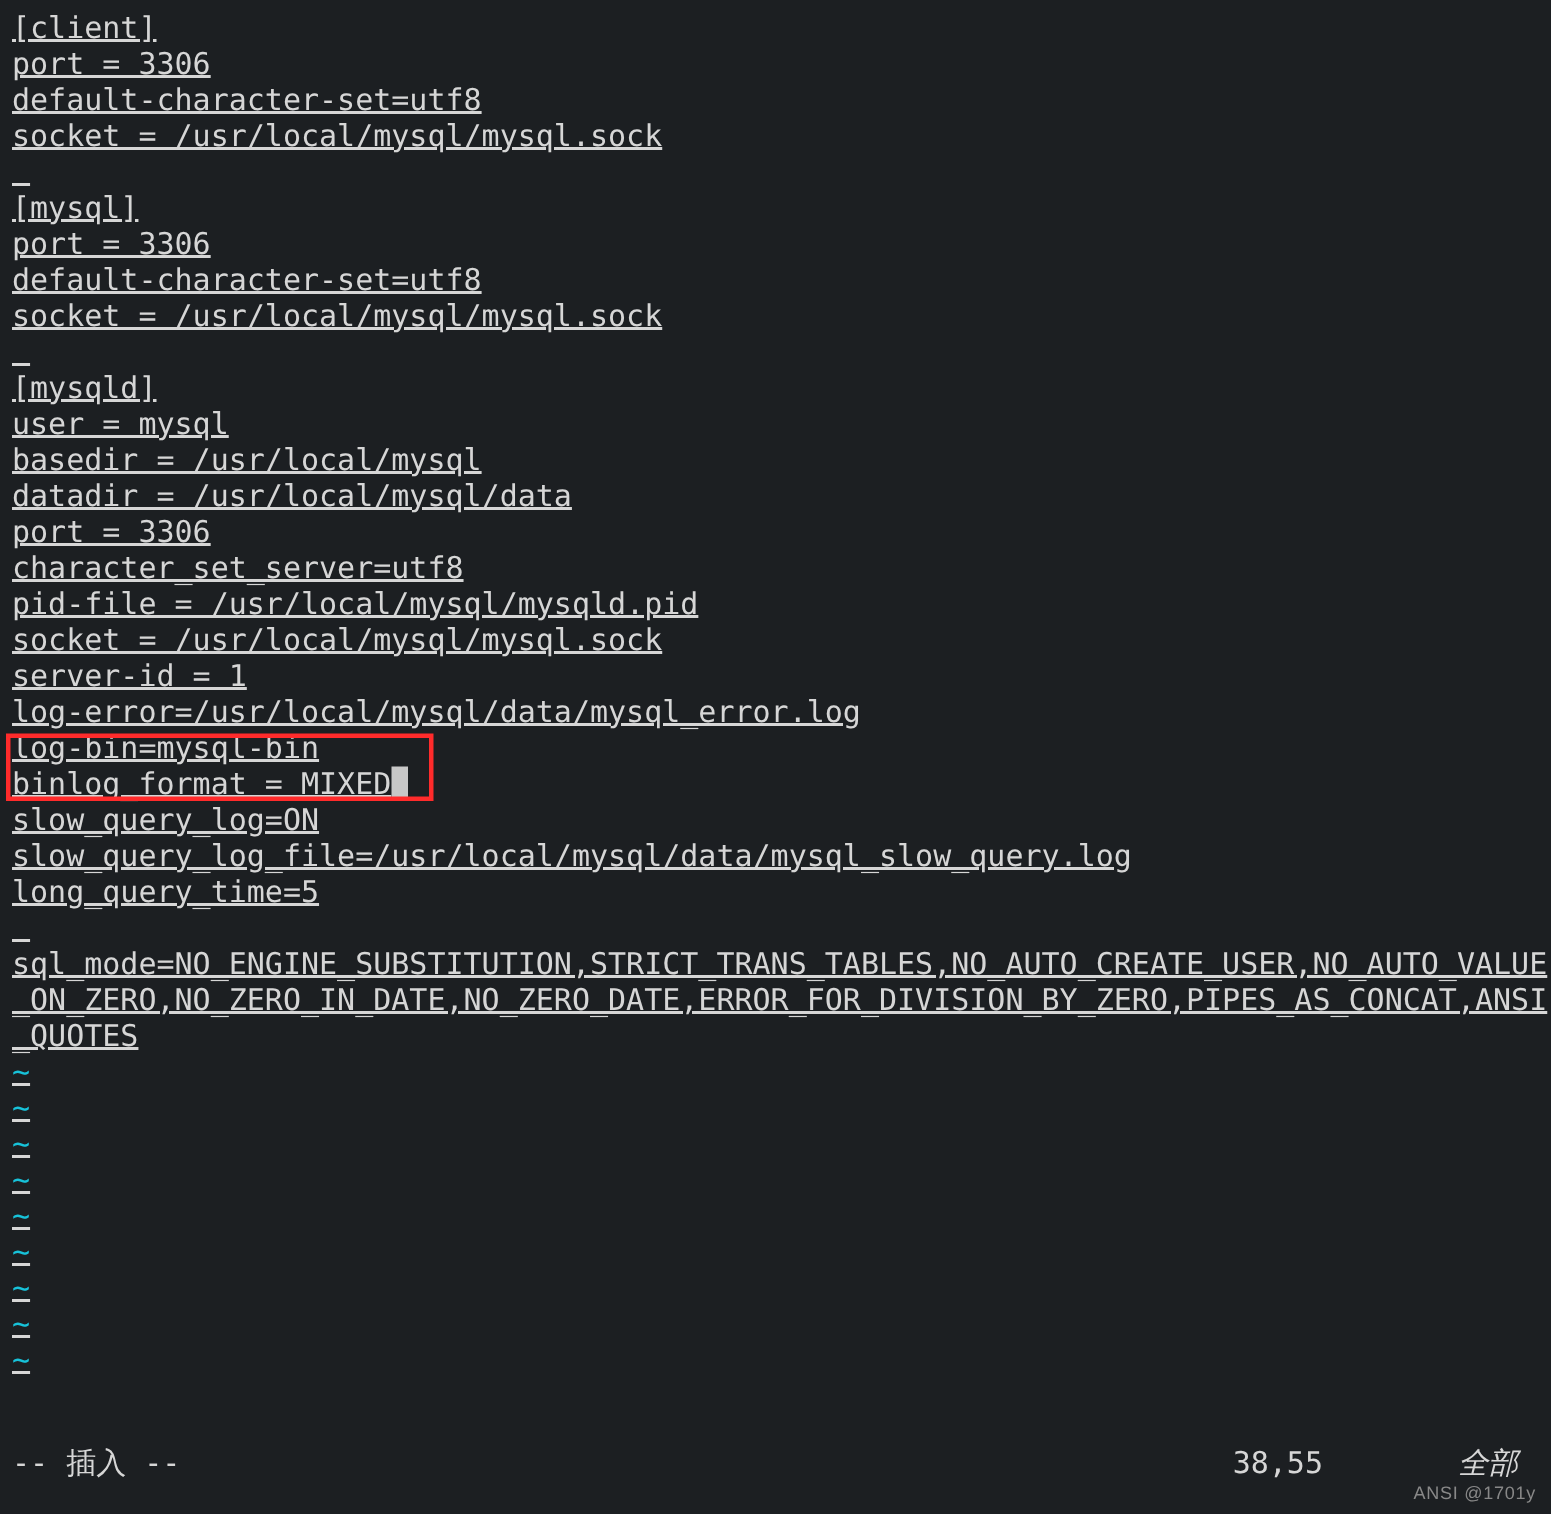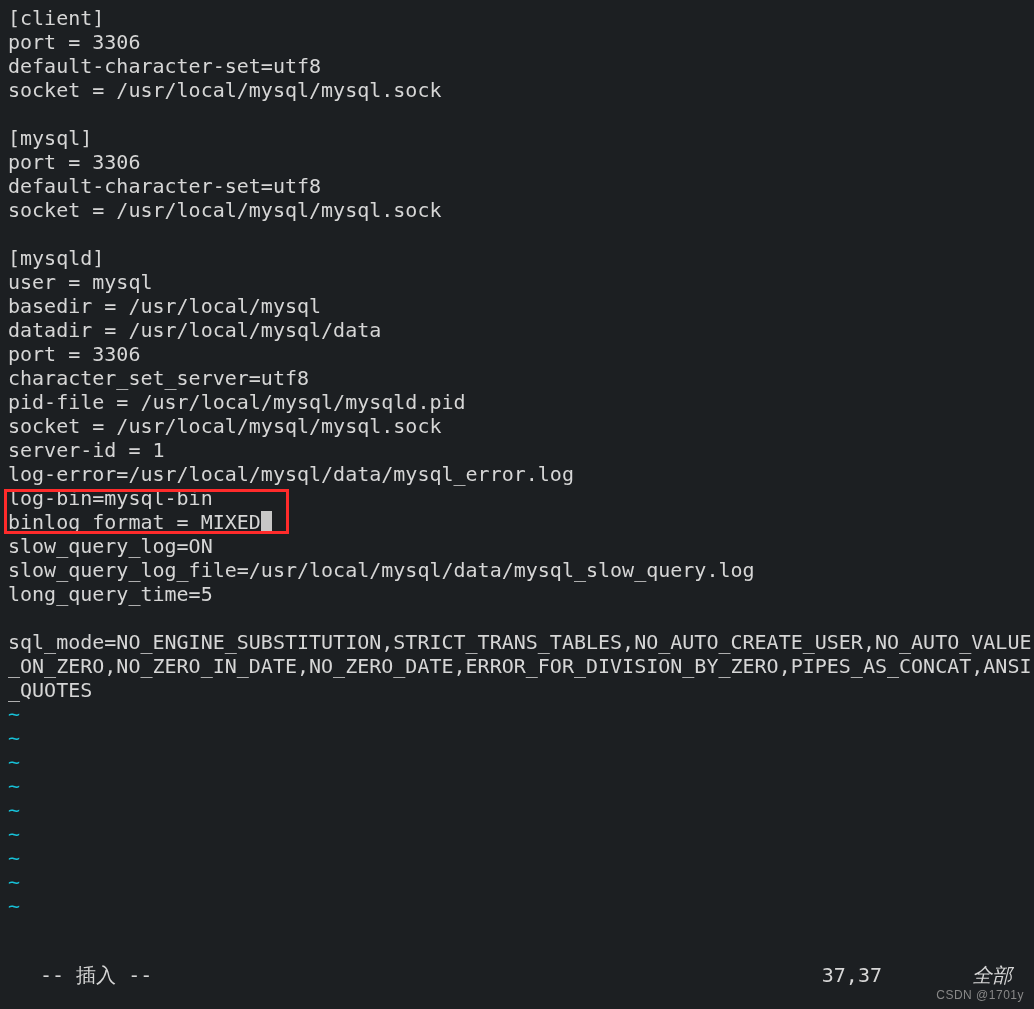--- a/index.html
+++ b/index.html
@@ -12,20 +12,21 @@
     font-family: "DejaVu Sans Mono", "Consolas", "Menlo", monospace;
     font-size: 20px;
     line-height: 24px;
     overflow: hidden;
     position: relative;
   }
   .editor {
     position: relative;
     padding: 6px 8px 0 8px;
     white-space: pre;
+    text-decoration: underline;
   }
   .hl {
     position: absolute;
     border: 3px solid #ff2b2b;
     left: 4px;
     top: 489px;
     width: 285px;
     height: 45px;
     box-sizing: border-box;
     pointer-events: none;
@@ -44,21 +45,20 @@
   .status {
     position: absolute;
     left: 0;
     right: 0;
     bottom: 22px;
     padding: 0 8px;
     display: flex;
     color: #d6d6d6;
     font-family: inherit;
     font-size: 20px;
-    margin-left: 32px;
   }
   .status .mode { flex: 0 0 auto; }
   .status .spacer1 { flex: 1 1 auto; }
   .status .pos { flex: 0 0 auto; padding-right: 90px; }
   .status .pct { flex: 0 0 auto; padding-right: 14px; font-style: italic; }
   .watermark {
     position: absolute;
     right: 10px;
     bottom: 2px;
     font-size: 12px;
@@ -70,17 +70,17 @@
 </head>
 <body>
 
 <div class="editor" id="editor"><div>[client]</div><div>port = 3306</div><div>default-character-set=utf8</div><div>socket = /usr/local/mysql/mysql.sock</div><div>&nbsp;</div><div>[mysql]</div><div>port = 3306</div><div>default-character-set=utf8</div><div>socket = /usr/local/mysql/mysql.sock</div><div>&nbsp;</div><div>[mysqld]</div><div>user = mysql</div><div>basedir = /usr/local/mysql</div><div>datadir = /usr/local/mysql/data</div><div>port = 3306</div><div>character_set_server=utf8</div><div>pid-file = /usr/local/mysql/mysqld.pid</div><div>socket = /usr/local/mysql/mysql.sock</div><div>server-id = 1</div><div>log-error=/usr/local/mysql/data/mysql_error.log</div><div>log-bin=mysql-bin</div><div>binlog_format = MIXED<span class="cursor"></span></div><div>slow_query_log=ON</div><div>slow_query_log_file=/usr/local/mysql/data/mysql_slow_query.log</div><div>long_query_time=5</div><div>&nbsp;</div><div>sql_mode=NO_ENGINE_SUBSTITUTION,STRICT_TRANS_TABLES,NO_AUTO_CREATE_USER,NO_AUTO_VALUE</div><div>_ON_ZERO,NO_ZERO_IN_DATE,NO_ZERO_DATE,ERROR_FOR_DIVISION_BY_ZERO,PIPES_AS_CONCAT,ANSI</div><div>_QUOTES</div><div class="tilde">~</div><div class="tilde">~</div><div class="tilde">~</div><div class="tilde">~</div><div class="tilde">~</div><div class="tilde">~</div><div class="tilde">~</div><div class="tilde">~</div><div class="tilde">~</div></div>
 
 <div class="hl"></div>
 
 <div class="status">
   <span class="mode">-- 插入 --</span>
   <span class="spacer1"></span>
-  <span class="pos">37,37</span>
+  <span class="pos">38,55</span>
   <span class="pct">全部</span>
 </div>
 
-<div class="watermark">CSDN @1701y</div>
+<div class="watermark">ANSI @1701y</div>
 
 </body></html>

